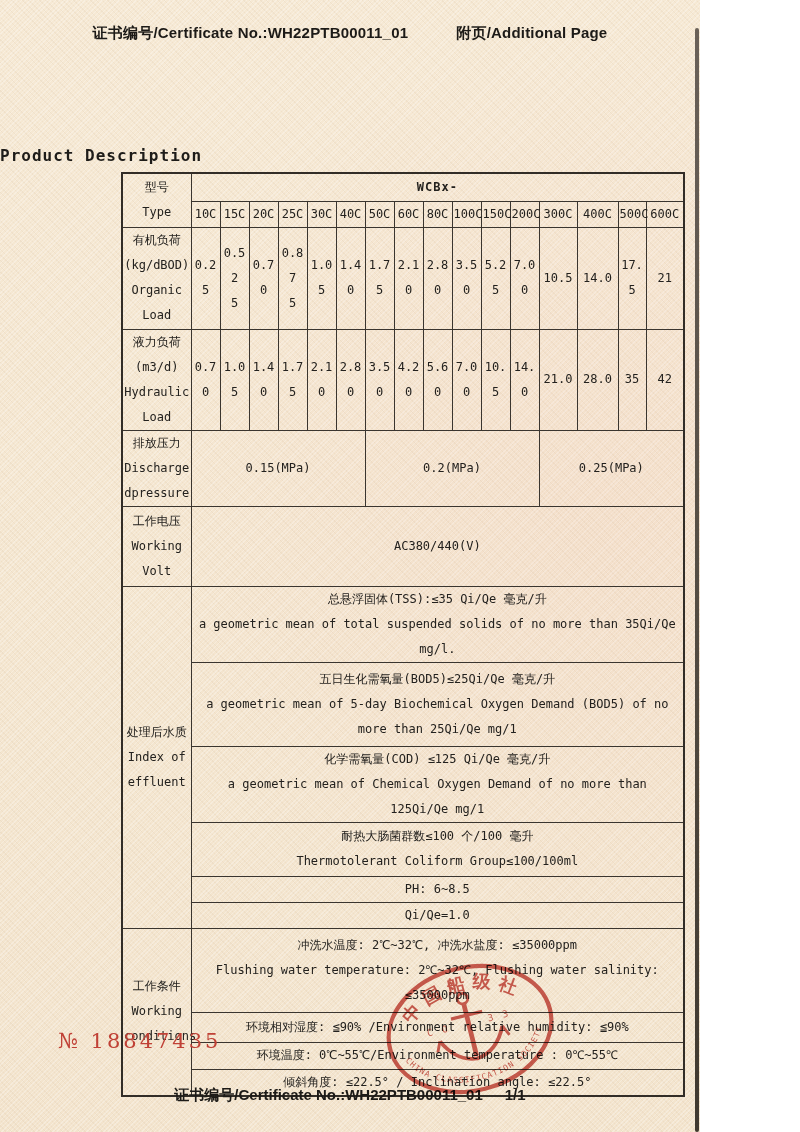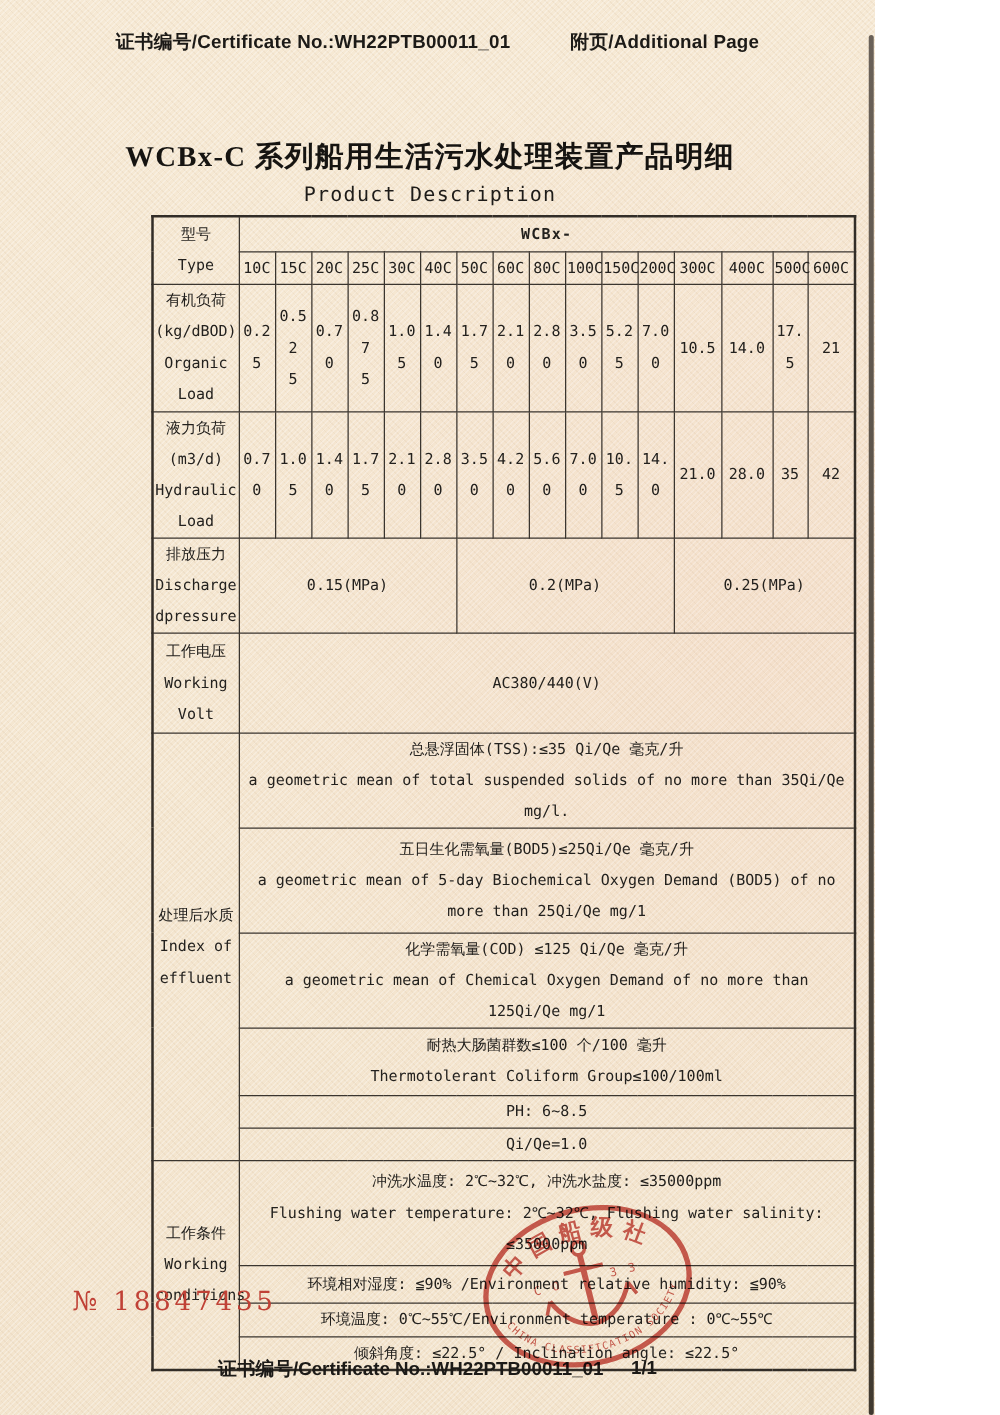--- a/index.html
+++ b/index.html
@@ -25,22 +25,22 @@
     display:flex;justify-content:center;gap:48px;
     font-family:"Liberation Sans","DejaVu Sans",sans-serif;
     font-weight:700;font-size:15px;color:#1c1a17;letter-spacing:.2px;
   }
   .doc-title{
     position:absolute;top:110px;left:0;right:12px;text-align:center;
     font-family:"Liberation Serif","DejaVu Serif",serif;
     font-weight:700;font-size:23px;color:#161411;letter-spacing:1px;
   }
   .doc-subtitle{
-    position:absolute;top:146px;left:0;right:12px;text-align:center;
-    font-size:16px;font-weight:400;color:#1e1c19;letter-spacing:1px;
+    position:absolute;top:146px;left:0;right:12px;text-align:left;
+    font-size:16px;font-weight:700;color:#1e1c19;letter-spacing:1px;
   }
   table.spec{
     position:absolute;left:121px;top:172px;width:563px;
     border-collapse:collapse;table-layout:fixed;padding-left:17px;
   }
   table.spec td{
     border:1px solid #3a352f;
     text-align:center;vertical-align:middle;
     white-space:pre-line;
     padding:0 1px;
@@ -89,21 +89,20 @@
 
 <div class="page">
 
   <div class="scan-edge-right"></div>
 
   <div class="doc-header">
     <span>证书编号/Certificate No.:WH22PTB00011_01</span>
     <span>附页/Additional Page</span>
   </div>
 
-  <div class="doc-title">WCBx-C 系列船用生活污水处理装置产品明细</div>
   <div class="doc-subtitle">Product Description</div>
 
   <table class="spec">
     <colgroup>
       <col style="width:69px">
       <col style="width:29px">
         <col style="width:29px">
         <col style="width:29px">
         <col style="width:29px">
       <col style="width:29px">

